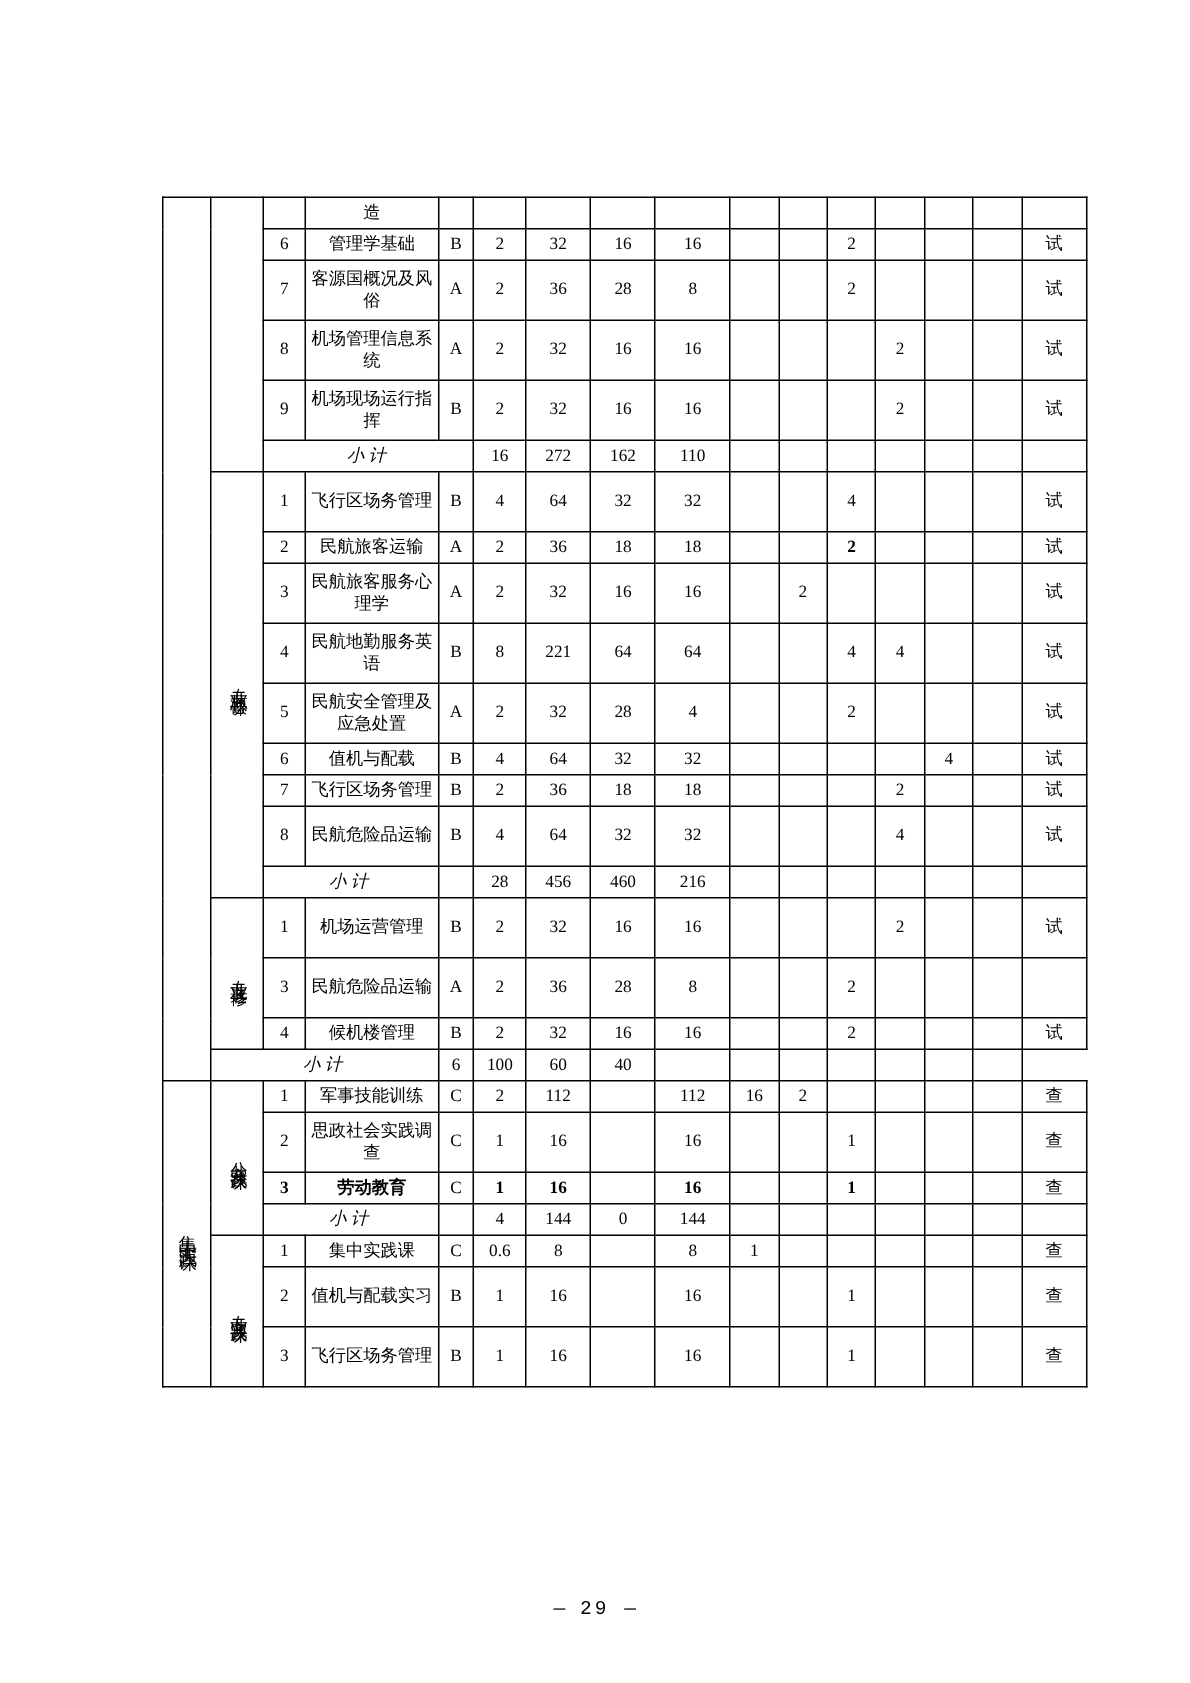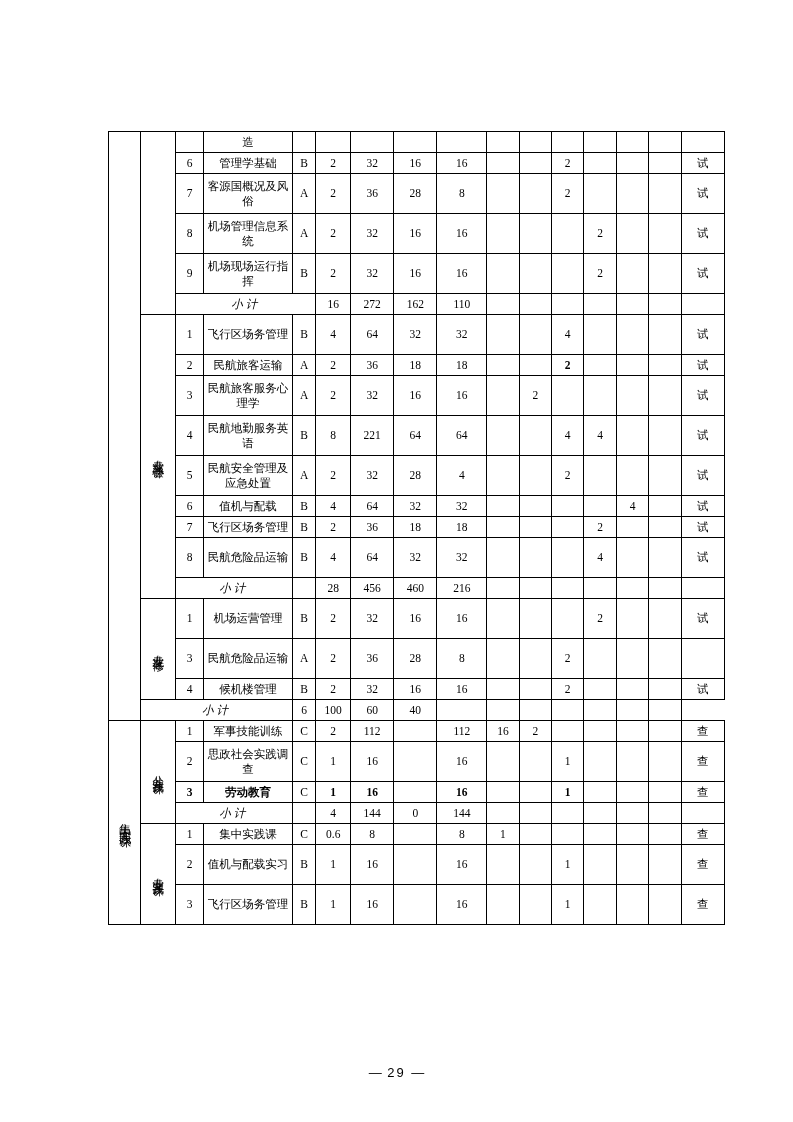--- a/index.html
+++ b/index.html
@@ -88,21 +88,21 @@
   .bold {
     font-weight: bold;
   }
   .pagenum {
     position: absolute;
     left: 0;
     right: 0;
     bottom: 42px;
     text-align: center;
     font-size: 13px;
-    font-family: Liberation Sans, sans-serif;
+    font-family: Liberation Mono, monospace;
     letter-spacing: 2px;
   }
   .pagenum .dash {
     letter-spacing: 0;
   }
 </style>
 </head>
 <body>
 
 <div class="page">

